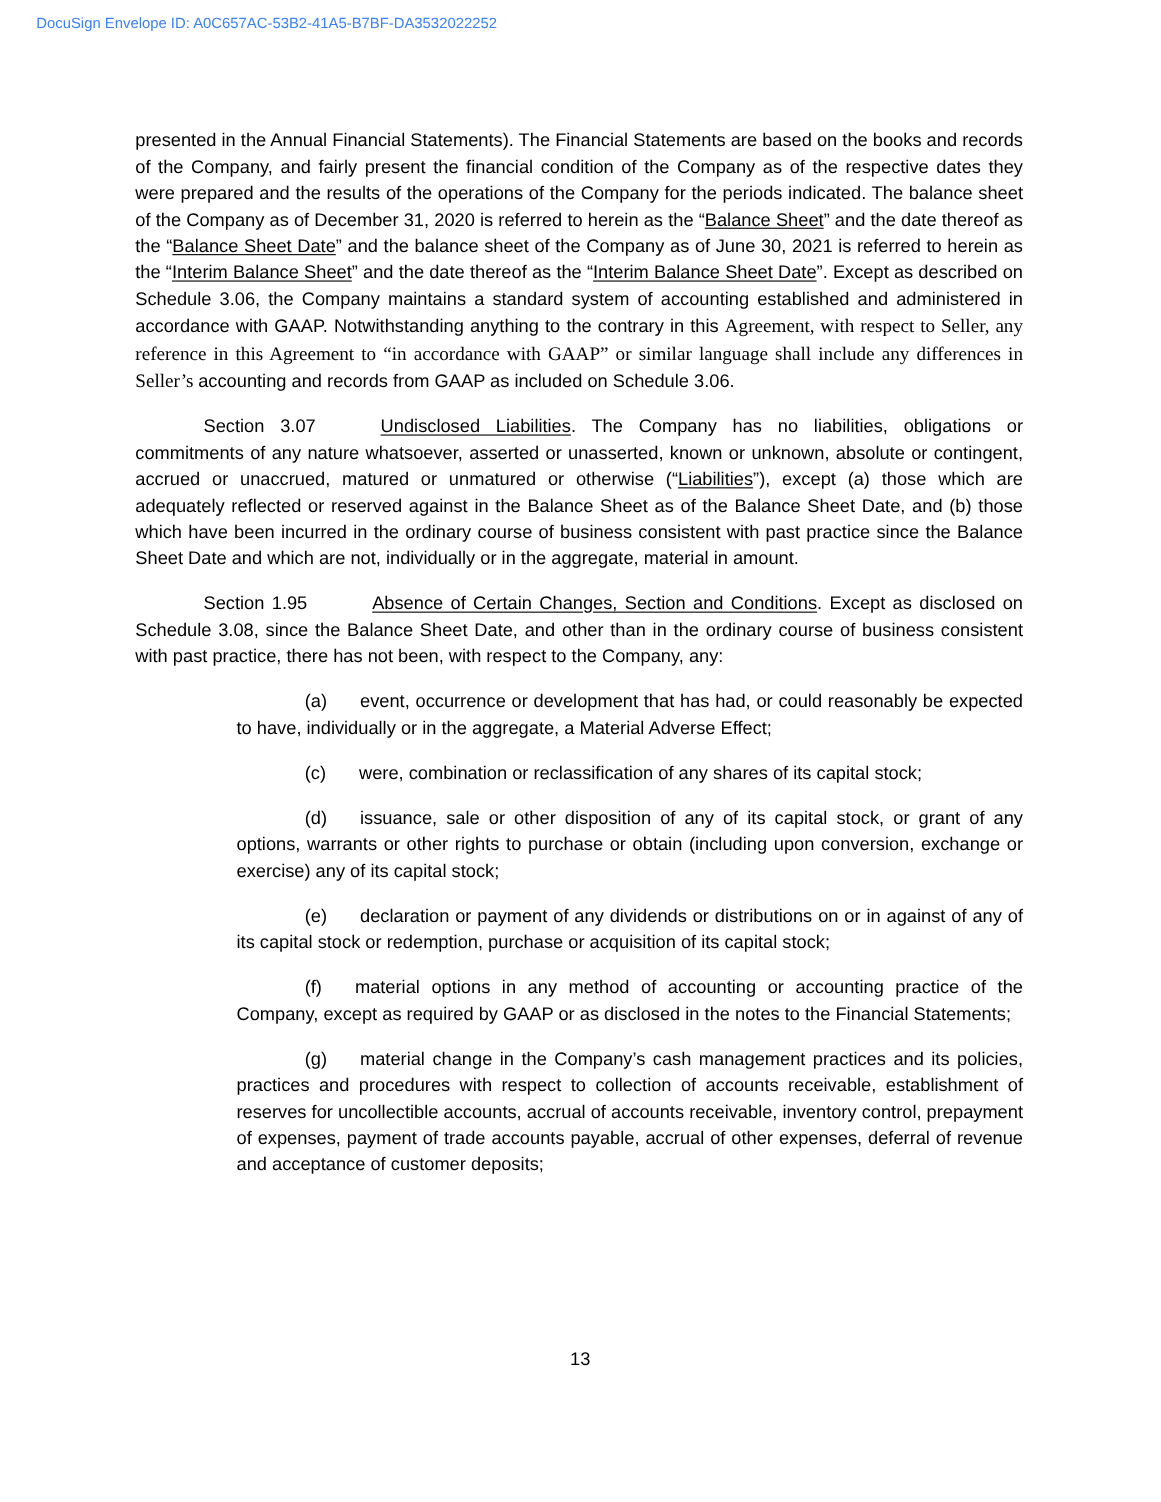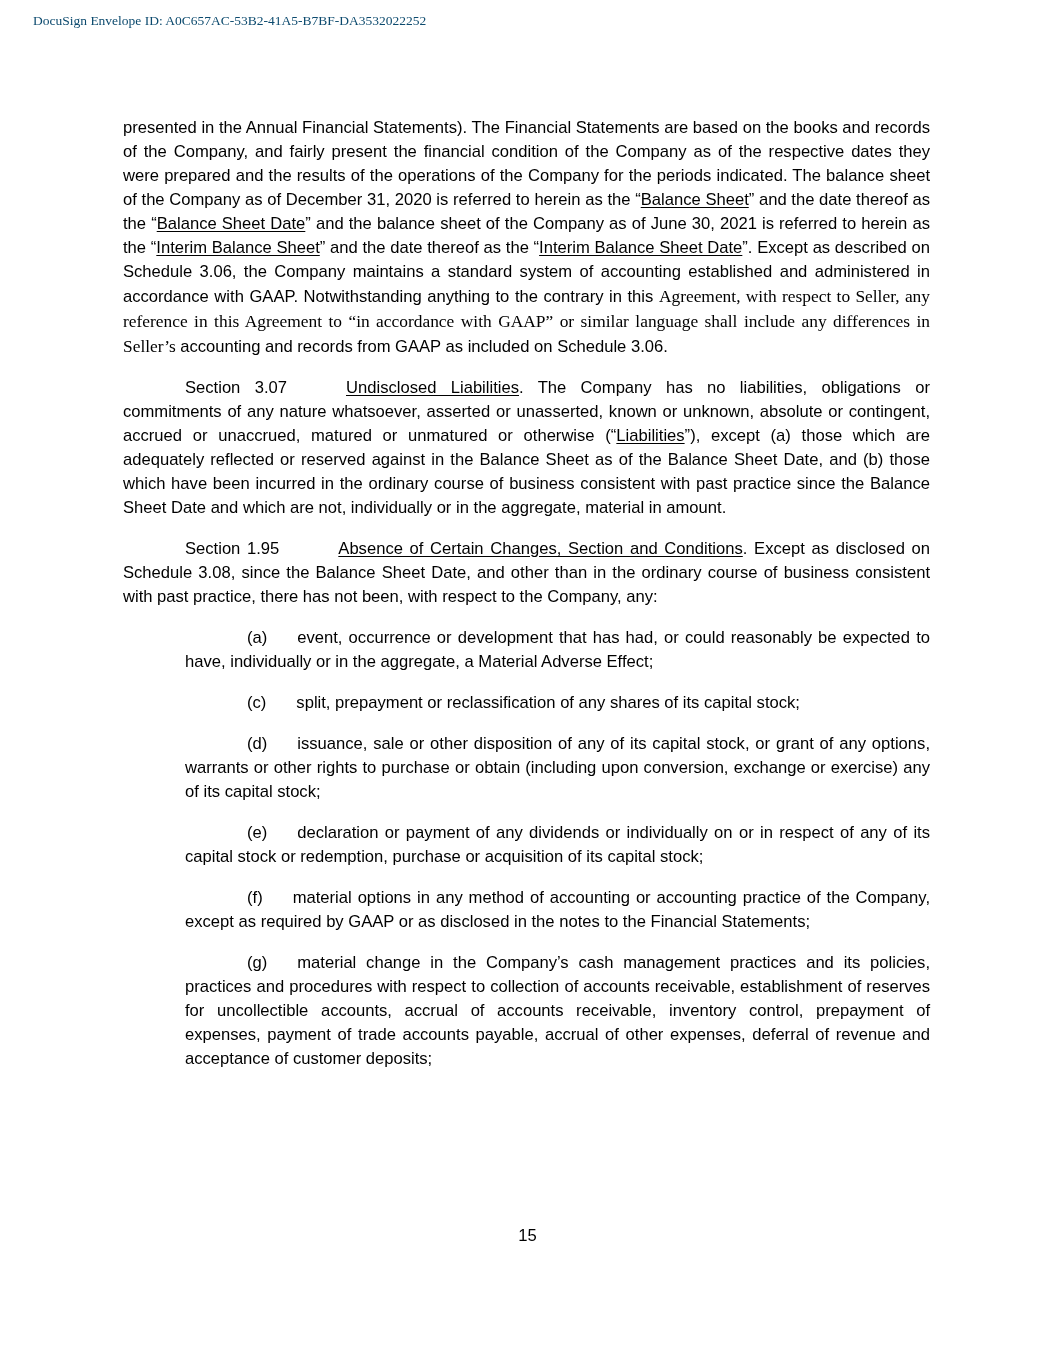--- a/index.html
+++ b/index.html
@@ -12,43 +12,43 @@
     width: 1055px;
     height: 1365px;
     background: #ffffff;
     color: #000000;
     overflow: hidden;
   }
   .docusign-header {
     position: absolute;
     left: 33px;
     top: 13px;
-    font-family: Liberation Serif, serif;
+    font-family: Liberation Sans, sans-serif;
     font-size: 13.5px;
-    color: #0c4a6e;
+    color: #3b82f6;
     white-space: nowrap;
   }
   .content {
     position: absolute;
     left: 123px;
     top: 116px;
     width: 807px;
     font-family: "Liberation Sans", sans-serif;
     font-size: 16.6px;
     line-height: 24px;
     text-align: justify;
   }
   .content p {
     margin: 0 0 17px 0;
   }
   p.section {
     text-indent: 62px;
   }
   p.item {
-    margin-left: 62px;
+    margin-left: 92px;
     text-indent: 62px;
   }
   .u {
     text-decoration: underline;
     text-underline-offset: 2px;
   }
   .serif {
     font-family: "Liberation Serif", serif;
     font-size: 17.4px;
   }
@@ -75,21 +75,21 @@
 <body>
 
 <div class="page">
   <div class="docusign-header">DocuSign Envelope ID: A0C657AC-53B2-41A5-B7BF-DA3532022252</div>
 
   <div class="content">
     <p class="body"><span class="">presented in the Annual Financial Statements). The Financial Statements are based on the books and records of the Company, and fairly present the financial condition of the Company as of the respective dates they were prepared and the results of the operations of the Company for the periods indicated. The balance sheet of the Company as of December 31, 2020 is referred to herein as the “</span><span class="u">Balance Sheet</span><span class="">” and the date thereof as the “</span><span class="u">Balance Sheet Date</span><span class="">” and the balance sheet of the Company as of June 30, 2021 is referred to herein as the “</span><span class="u">Interim Balance Sheet</span><span class="">” and the date thereof as the “</span><span class="u">Interim Balance Sheet Date</span><span class="">”. Except as described on Schedule 3.06, the Company maintains a standard system of accounting established and administered in accordance with GAAP.  Notwithstanding anything to the contrary in this </span><span class="serif">Agreement, with respect to Seller, any reference in this Agreement to “in accordance with GAAP” or similar language shall include any differences in Seller’s </span><span class="">accounting and records from GAAP as included on Schedule 3.06.</span></p>
     <p class="section"><span class="">Section 3.07</span><span class="tab-lg"></span><span class="u">Undisclosed Liabilities</span><span class="">. The Company has no liabilities, obligations or commitments of any nature whatsoever, asserted or unasserted, known or unknown, absolute or contingent, accrued or unaccrued, matured or unmatured or otherwise (“</span><span class="u">Liabilities</span><span class="">”), except (a) those which are adequately reflected or reserved against in the Balance Sheet as of the Balance Sheet Date, and (b) those which have been incurred in the ordinary course of business consistent with past practice since the Balance Sheet Date and which are not, individually or in the aggregate, material in amount.</span></p>
     <p class="section"><span class="">Section 1.95</span><span class="tab-lg"></span><span class="u">Absence of Certain Changes, Section and Conditions</span><span class="">. Except as disclosed on Schedule 3.08, since the Balance Sheet Date, and other than in the ordinary course of business consistent with past practice, there has not been, with respect to the Company, any:</span></p>
     <p class="item"><span class="">(a)</span><span class="tab-sm"></span><span class="">event, occurrence or development that has had, or could reasonably be expected to have, individually or in the aggregate, a Material Adverse Effect;</span></p>
-    <p class="item"><span class="">(c)</span><span class="tab-sm"></span><span class="">split, prepayment or reclassification of any shares of its capital stock;</span></p>
+    <p class="item"><span class="">(c)</span><span class="tab-sm"></span><span class="">were, combination or reclassification of any shares of its capital stock;</span></p>
     <p class="item"><span class="">(d)</span><span class="tab-sm"></span><span class="">issuance, sale or other disposition of any of its capital stock, or grant of any options, warrants or other rights to purchase or obtain (including upon conversion, exchange or exercise) any of its capital stock;</span></p>
-    <p class="item"><span class="">(e)</span><span class="tab-sm"></span><span class="">declaration or payment of any dividends or individually on or in respect of any of its capital stock or redemption, purchase or acquisition of its capital stock;</span></p>
+    <p class="item"><span class="">(e)</span><span class="tab-sm"></span><span class="">declaration or payment of any dividends or distributions on or in against of any of its capital stock or redemption, purchase or acquisition of its capital stock;</span></p>
     <p class="item"><span class="">(f)</span><span class="tab-sm"></span><span class="">material options in any method of accounting or accounting practice of the Company, except as required by GAAP or as disclosed in the notes to the Financial Statements;</span></p>
     <p class="item"><span class="">(g)</span><span class="tab-sm"></span><span class="">material change in the Company’s cash management practices and its policies, practices and procedures with respect to collection of accounts receivable, establishment of reserves for uncollectible accounts, accrual of accounts receivable, inventory control, prepayment of expenses, payment of trade accounts payable, accrual of other expenses, deferral of revenue and acceptance of customer deposits;</span></p>
   </div>
 
-  <div class="page-number">15</div>
+  <div class="page-number">13</div>
 </div>
 
 </body></html>

